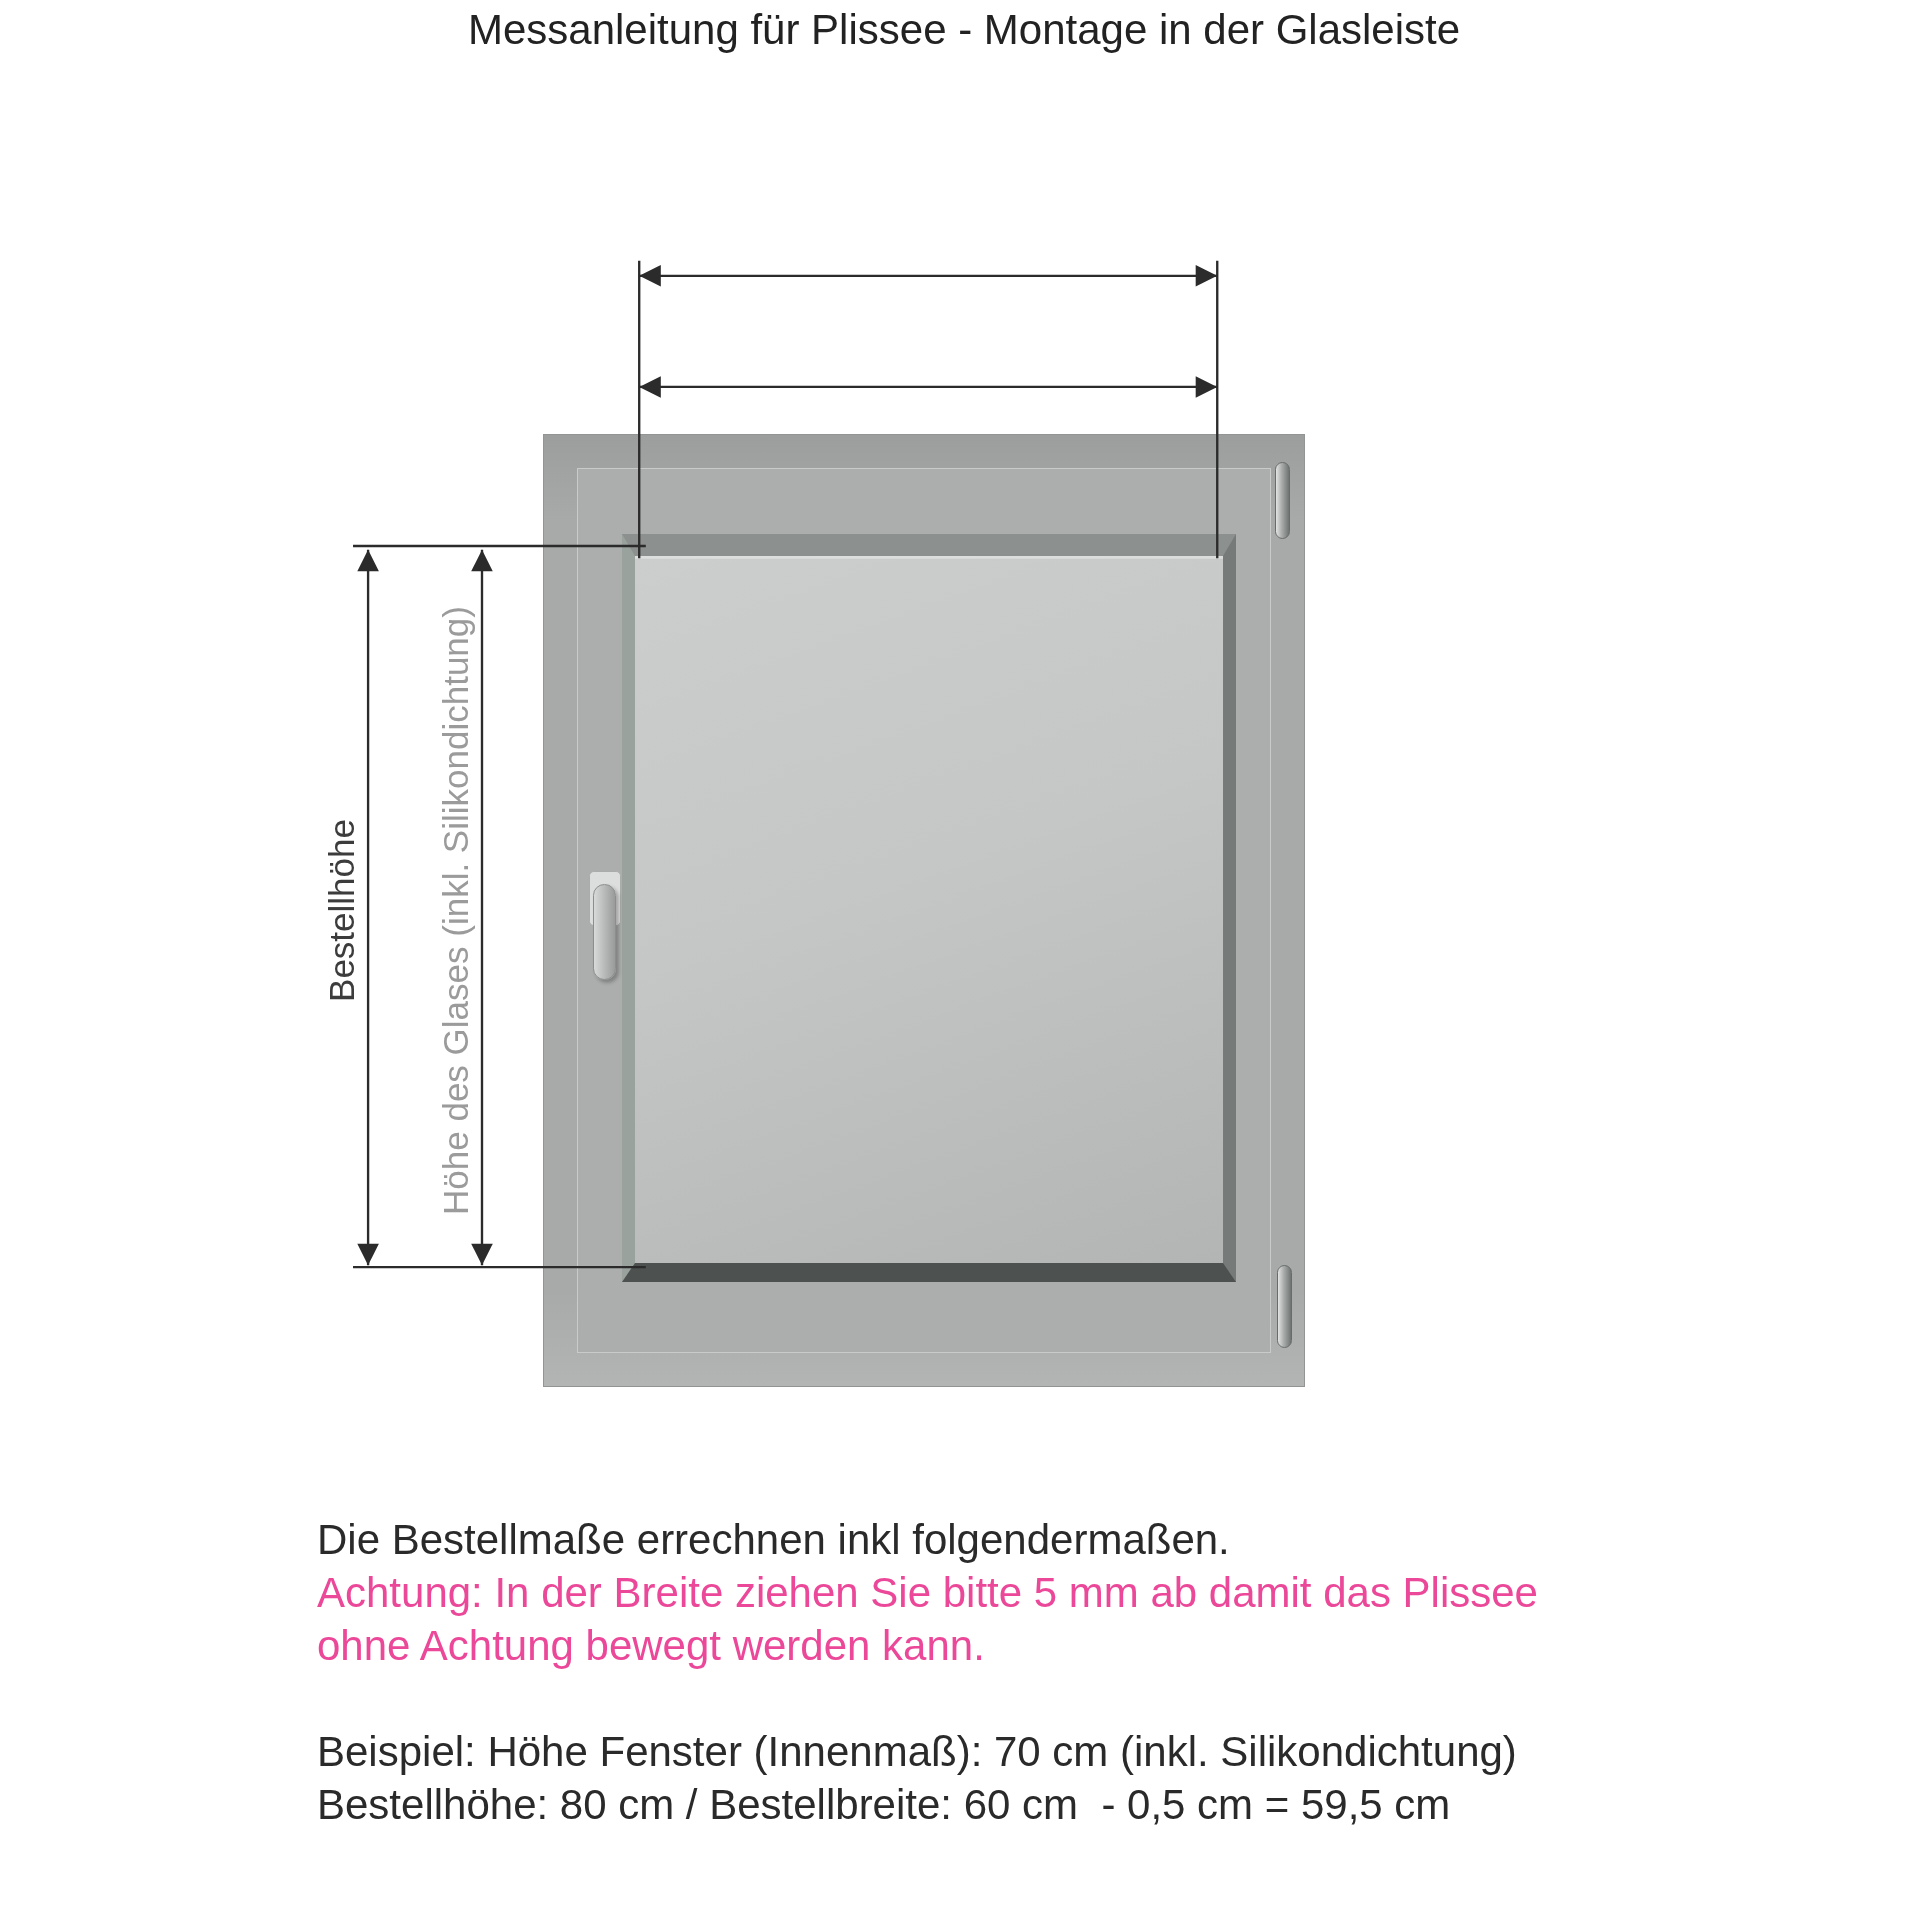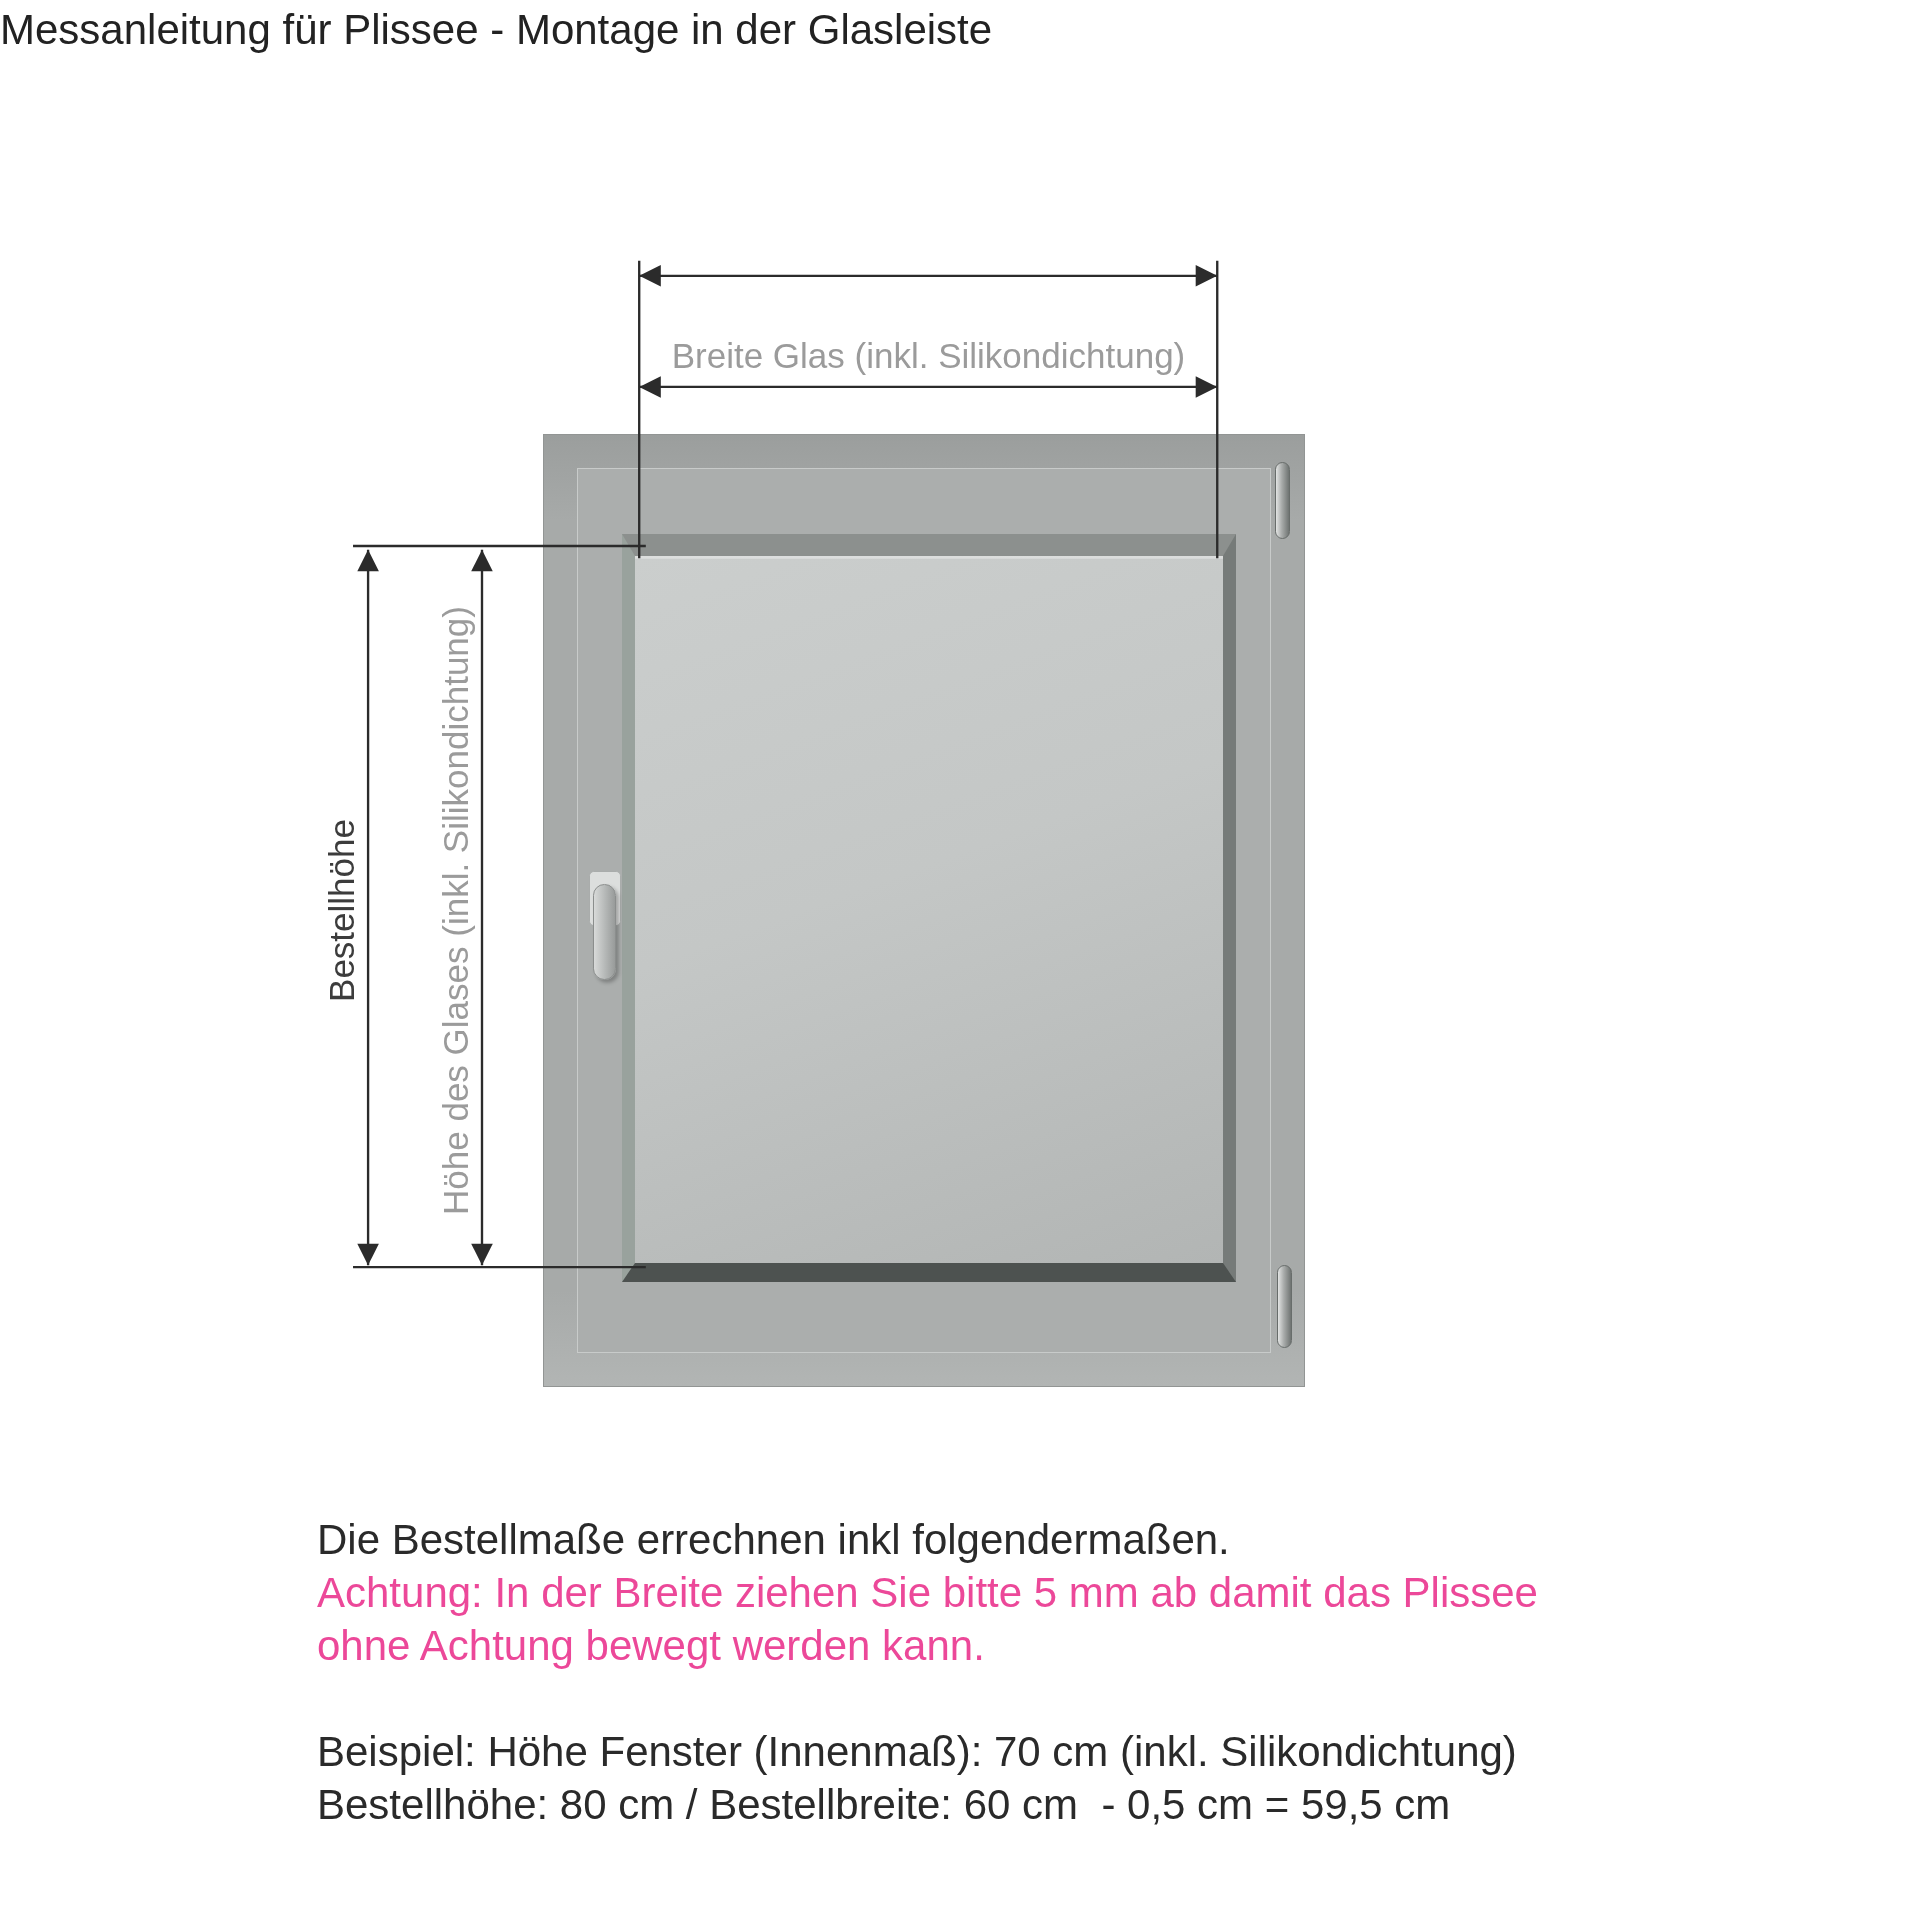--- a/index.html
+++ b/index.html
@@ -1,21 +1,21 @@
 <!DOCTYPE html>
 <html style="font-size:15px"><head>
 <meta charset="utf-8">
 <style>
   html,body{margin:0;padding:0;background:#ffffff;}
   .page{
     position:relative;width:1928px;height:1928px;background:#ffffff;overflow:hidden;
     font-family:"Liberation Sans", sans-serif;
   }
   .title{
-    position:absolute;left:0;top:5.6px;width:100%;text-align:left;
+    position:absolute;left:0;top:5.6px;width:100%;text-align:center;
     font-size:42px;color:#222222;letter-spacing:0;
   }
   
   .win-frame{
     position:absolute;left:543px;top:434px;width:762px;height:953px;z-index:1;
     background:linear-gradient(180deg,#9b9e9d 0%,#a7aaa9 9%,#a7aaa9 90%,#b2b5b4 100%);
     border:0.9px solid #929594;box-sizing:border-box;
   }
   .win-sash{
     position:absolute;left:33px;top:33px;width:694px;height:885px;
@@ -92,21 +92,20 @@
       <line x1="375" y1="580" x2="686" y2="580"></line>
       <line x1="375" y1="1346" x2="686" y2="1346"></line>
 
       <line x1="679" y1="293" x2="1293" y2="293" marker-start="url(#ah)" marker-end="url(#ah)"></line>
       <line x1="679" y1="411" x2="1293" y2="411" marker-start="url(#ah)" marker-end="url(#ah)"></line>
       <line x1="391" y1="584" x2="391" y2="1344" marker-start="url(#ah)" marker-end="url(#ah)"></line>
       <line x1="512" y1="584" x2="512" y2="1344" marker-start="url(#ah)" marker-end="url(#ah)"></line>
     </g>
   </svg>
 
-  <div class="dim-label dim-gray" style="left:599px;top:336px;width:659px;">Breite Glas (inkl. Silikondichtung)</div>
   <div class="dim-label dim-dark rot" style="left:153px;top:889px;width:377px;">Bestellhöhe</div>
   <div class="dim-label dim-gray rot" style="left:126px;top:889px;width:659px;">Höhe des Glases (inkl. Silikondichtung)</div>
 
   <div class="instructions">
     <div>Die Bestellmaße errechnen inkl folgendermaßen.</div>
     <div class="warn">Achtung: In der Breite ziehen Sie bitte 5 mm ab damit das Plissee</div>
     <div class="warn">ohne Achtung bewegt werden kann.</div>
     <div class="spacer"></div>
     <div>Beispiel: Höhe Fenster (Innenmaß): 70 cm (inkl. Silikondichtung)</div>
     <div>Bestellhöhe: 80 cm / Bestellbreite: 60 cm  - 0,5 cm = 59,5 cm</div>

